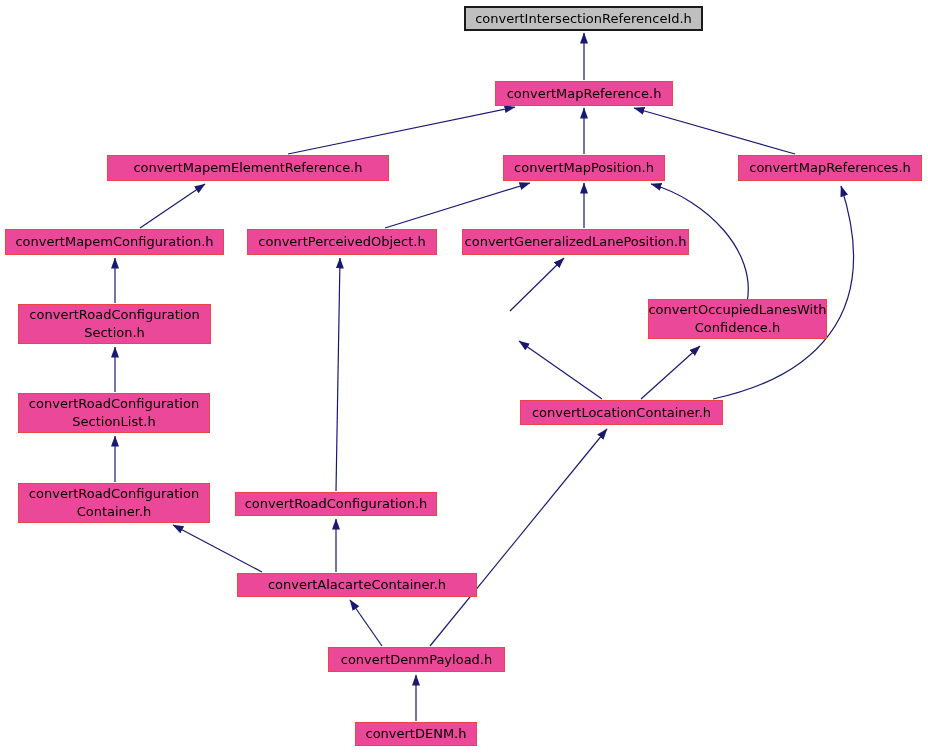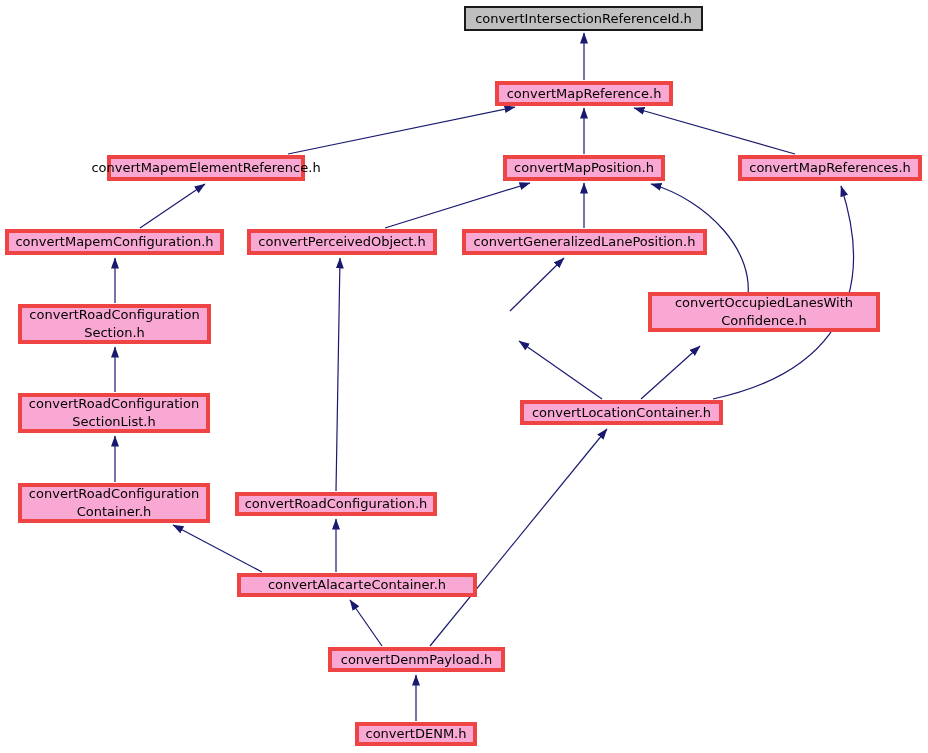--- a/index.html
+++ b/index.html
@@ -8,22 +8,22 @@
     width:928px;height:753px;
     background:#ffffff;
     font-family:"DejaVu Sans","Liberation Sans",sans-serif;
     overflow:hidden;
     padding-left:32px;
   }
   #edge-layer{position:absolute;left:0;top:0;width:928px;height:753px;}
   .node{
     position:absolute;
     box-sizing:border-box;
-    background:#f9a8d4;
-    border:4px solid #ef4444;
+    background:#ec4899;
+    border:1px solid #ef4444;
     color:#000000;
     font-size:13px;
     line-height:18px;
     display:flex;
     align-items:center;
     justify-content:center;
     text-align:center;
     white-space:pre-line;
     cursor:pointer;
   }
@@ -65,37 +65,37 @@
       <path d="M336,572 L336,519" class="edge" stroke="#191970" marker-end="url(#arrow)"></path>
       <path d="M382,646 L350,600" class="edge" stroke="#191970" marker-end="url(#arrow)"></path>
       <path d="M430,646 L607,429" class="edge" stroke="#191970" marker-end="url(#arrow)"></path>
       <path d="M416,721 L416,675" class="edge" stroke="#191970" marker-end="url(#arrow)"></path>
     </svg>
 
   <div class="node hl" style="left:464px;top:6px;width:239px;height:25px">convertIntersectionReferenceId.h</div>
 
   <div class="node" style="left:495px;top:81px;width:178px;height:25px">convertMapReference.h</div>
 
-  <div class="node" style="left:107px;top:155px;width:198px;height:26px">convertMapemElementReference.h</div>
+  <div class="node" style="left:107px;top:155px;width:282px;height:26px">convertMapemElementReference.h</div>
 
   <div class="node" style="left:503px;top:155px;width:162px;height:26px">convertMapPosition.h</div>
 
   <div class="node" style="left:738px;top:155px;width:184px;height:26px">convertMapReferences.h</div>
 
   <div class="node" style="left:247px;top:229px;width:190px;height:26px">convertPerceivedObject.h</div>
 
   <div class="node" style="left:5px;top:229px;width:219px;height:26px">convertMapemConfiguration.h</div>
 
-  <div class="node" style="left:462px;top:229px;width:245px;height:26px">convertGeneralizedLanePosition.h</div>
+  <div class="node" style="left:462px;top:229px;width:227px;height:26px">convertGeneralizedLanePosition.h</div>
 
   <div class="node" style="left:18px;top:304px;width:193px;height:40px">convertRoadConfiguration
 Section.h</div>
 
 
-  <div class="node" style="left:648px;top:292px;width:232px;height:40px">convertOccupiedLanesWith
+  <div class="node" style="left:648px;top:299px;width:179px;height:40px">convertOccupiedLanesWith
 Confidence.h</div>
 
   <div class="node" style="left:18px;top:393px;width:192px;height:40px">convertRoadConfiguration
 SectionList.h</div>
 
   <div class="node" style="left:520px;top:400px;width:203px;height:25px">convertLocationContainer.h</div>
 
   <div class="node" style="left:18px;top:483px;width:192px;height:40px">convertRoadConfiguration
 Container.h</div>
 

